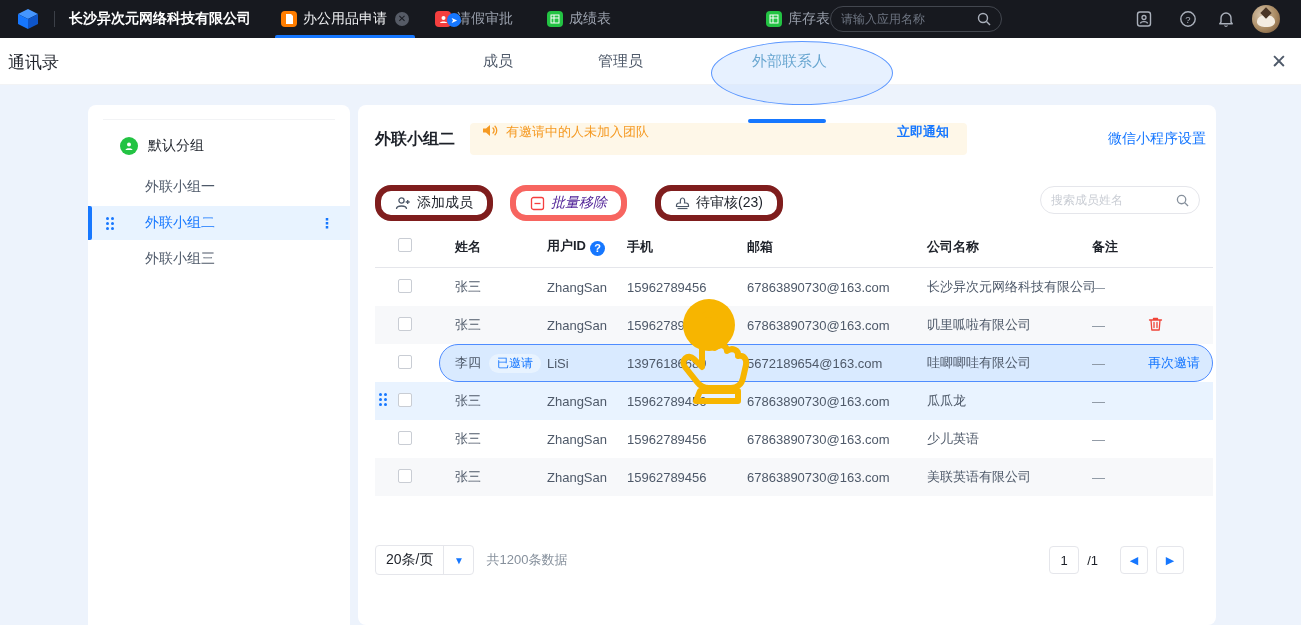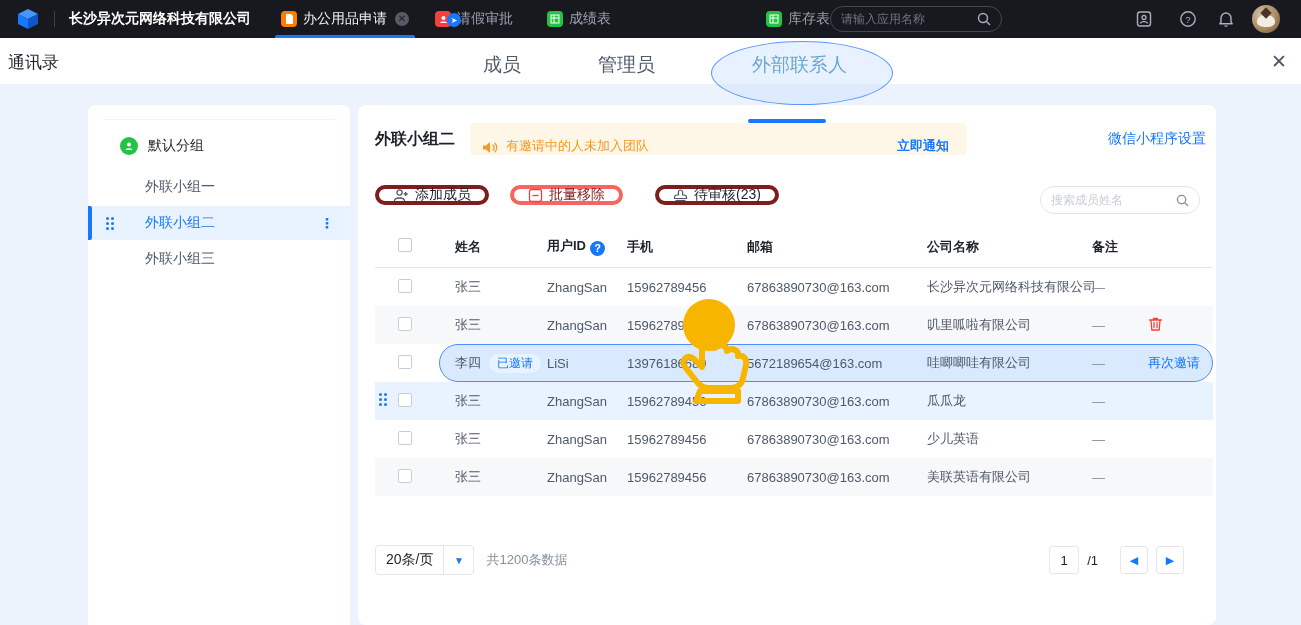--- a/index.html
+++ b/index.html
@@ -23,21 +23,21 @@
   .tb-search input { flex:1; background:transparent; border:none; outline:none; color:#c9cdd4; font-size:12px; width:110px; }
   .tb-search input::placeholder { color:#6e7582; }
   .tb-iconbtn { position:absolute; top:7px; width:24px; height:24px; display:flex; align-items:center; justify-content:center; color:#aab0bb; }
   .tb-avatar { position:absolute; top:5px; left:1252px; width:28px; height:28px; border-radius:50%; background:radial-gradient(circle at 35% 35%, #d8c6ae 0%, #a98a62 55%, #6f4f35 100%); overflow:hidden; }
   .tb-avatar::before { content:""; position:absolute; left:5px; top:10px; width:18px; height:12px; border-radius:50% 50% 40% 40%; background:#f3ece1; }
   .tb-avatar::after { content:""; position:absolute; left:10px; top:4px; width:8px; height:8px; background:#4a3626; transform:rotate(45deg); }
 
   
   .titlebar { position:absolute; left:0; top:38px; width:100%; height:47px; background:#ffffff; z-index:10; border-bottom:1px solid #f2f3f5; }
   .page-title { position:absolute; left:8px; top:13px; font-size:17px; color:#1d2129; }
-  .nav-tab { position:absolute; top:14px; font-size:19px; color:#4e5969; cursor:pointer; z-index:12;text-align:right; }
+  .nav-tab { position:absolute; top:14px; font-size:15px; color:#4e5969; cursor:pointer; z-index:12;text-align:right; }
   .nav-tab.t1 { left:483px; }
   .nav-tab.t2 { left:598px; }
   .nav-tab.t3 { left:752px; color:#0369a1; }
   .nav-underline { position:absolute; left:748px; top:81px; width:78px; height:4px; border-radius:2px; background:#1677ff; z-index:12; }
   .tab-bubble { position:absolute; left:711px; top:41px; width:182px; height:64px; border:1.5px solid #5a96ff; border-radius:50%; background:rgba(208,228,255,0.5); z-index:11; pointer-events:none; }
   .tb-x { position:absolute; right:14px; top:12px; font-size:19px; color:#4e5969; cursor:pointer; z-index:12; }
 
   
   .content { position:absolute; left:0; top:85px; width:100%; height:540px; }
 
@@ -53,26 +53,26 @@
   .sub-row { position:relative; height:34px; margin-top:2px; display:flex; align-items:center; padding-left:57px; font-size:14px; color:#4e5969; cursor:pointer; }
   .sub-row.selected { background:#e8f3ff; color:#1677ff; }
   .sub-row.selected::before { content:""; position:absolute; left:0; top:0; bottom:0; width:4px; background:#1677ff; border-radius:0 2px 2px 0; }
   .sub-row .kebab { position:absolute; right:16px; color:#1677ff; font-size:14px; font-weight:bold; letter-spacing:0; }
   .dragdots { display:grid; grid-template-columns:3px 3px; grid-gap:2px; position:absolute; left:18px; }
   .dragdots i { width:3px; height:3px; border-radius:50%; background:#1677ff; }
 
   
   .main-card { position:absolute; left:358px; top:20px; width:858px; height:520px; background:#fff; border-radius:8px; }
   .mc-title { position:absolute; left:17px; top:24px; font-size:16px; font-weight:bold; color:#1d2129; }
-  .banner { position:absolute; left:112px; top:18px; width:497px; height:32px; background:#fef7e8; border-radius:4px; display:flex; align-items:flex-end; padding:0 18px 0 12px; gap:8px; font-size:13px; color:#f59a23; }
+  .banner { position:absolute; left:112px; top:18px; width:497px; height:32px; background:#fef7e8; border-radius:4px; display:flex; align-items:flex-start; padding:0 18px 0 12px; gap:8px; font-size:13px; color:#f59a23; }
   .banner .notify { margin-left:auto; color:#1677ff; font-weight:bold; cursor:pointer; }
   .wechat-link { position:absolute; right:10px; top:25px; font-size:14px; color:#1677ff; cursor:pointer; }
 
-  .toolbar-btn { position:absolute; top:80px; height:20px; border:4px solid #7f1d1d; border-radius:16px; background:#fff; display:inline-flex; align-items:center; gap:6px; padding:0 14px; font-size:14px; color:#1d2129; cursor:pointer; }
-  .toolbar-btn.red { border-color:#f76560; color:#7f1d1d; }
+  .toolbar-btn { position:absolute; top:80px; height:36px; border:6px solid #7f1d1d; border-radius:16px; background:#fff; display:inline-flex; align-items:center; gap:6px; padding:0 14px; font-size:14px; color:#1d2129; cursor:pointer; }
+  .toolbar-btn.red { border-color:#f76560; color:#4c1d95;font-style:italic; }
   .member-search { position:absolute; top:81px; right:16px; width:160px; height:28px; border:1px solid #e5e6eb; border-radius:14px; display:flex; align-items:center; padding:0 10px; }
   .member-search input { flex:1; border:none; outline:none; font-size:12px; color:#4e5969; width:100px; }
   .member-search input::placeholder { color:#c9cdd4; }
 
   
   .table { position:absolute; left:17px; top:121px; width:838px; }
   .thead, .trow { display:grid; grid-template-columns:72px 92px 80px 120px 180px 165px 56px 73px; align-items:center; }
   .thead { height:42px; border-bottom:1px solid #e5e6eb; font-size:13px; color:#1d2129; font-weight:bold; }
   .trow { height:38px; font-size:13px; color:#4e5969; position:relative; }
   .trow.shaded { background:#f7f8fa; }

